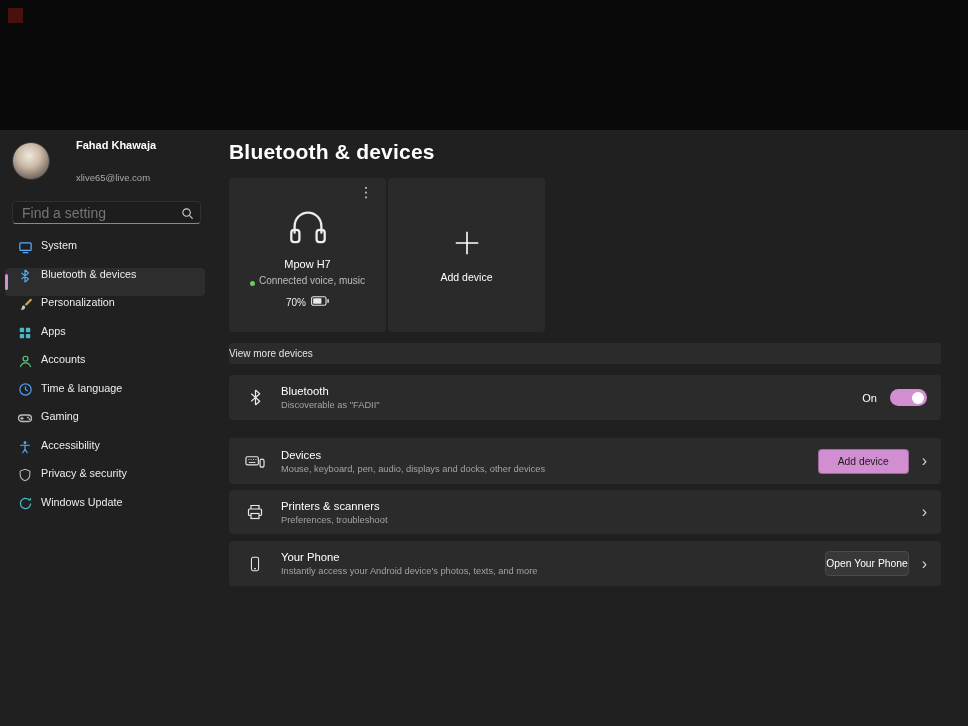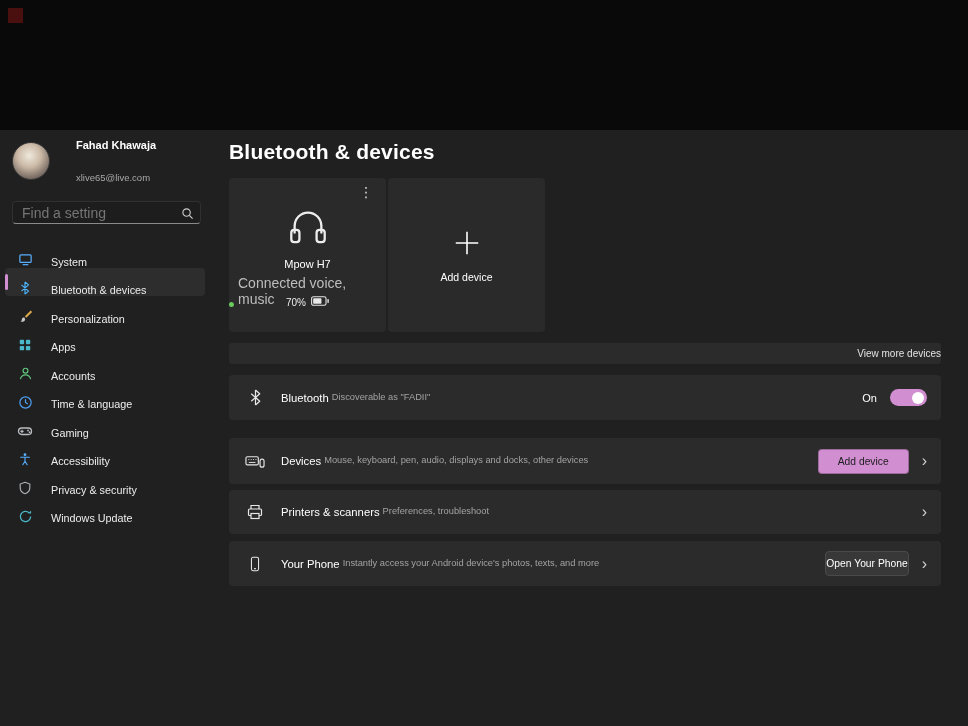--- a/index.html
+++ b/index.html
@@ -17,51 +17,51 @@
   .profile{position:absolute;left:12px;top:9px;display:flex;align-items:center;gap:26px}
   .avatar{width:38px;height:38px;border-radius:50%;border:1px solid #3a3a3a;
     background:radial-gradient(circle at 45% 35%, #efe9dc 0%, #cbb9a6 38%, #7c6f66 72%, #473f3a 100%)}
   .user-name{font-size:11px;font-weight:bold;color:#fff;line-height:1.2}
   .user-email{font-size:9.5px;color:#a8a8a8;margin-top:20px}
   .searchbox{position:absolute;left:12px;top:71px;width:189px;height:23px}
   .searchbox input{width:100%;height:100%;background:#1d1d1d;border:1px solid #303030;border-bottom:1px solid #8a8a8a;
     border-radius:4px;color:#e8e8e8;font-size:14px;padding:0 22px 0 9px;outline:none;font-family:"Liberation Sans",sans-serif}
   .search-icon{position:absolute;right:7px;top:5px;pointer-events:none}
   .nav{position:absolute;left:5px;top:109px;width:200px}
-  .nav-item{position:relative;height:28.5px;display:flex;align-items:flex-end;gap:18px;padding-left:12px;
+  .nav-item{position:relative;height:28.5px;display:flex;align-items:flex-start;gap:8px;padding-left:12px;
     border-radius:4px;color:#ececec;font-size:10.8px;cursor:default}
   .nav-item.selected{background:#2d2d2d}
   .pill{position:absolute;left:0;top:6px;width:3px;height:16px;border-radius:2px;background:var(--accent)}
   .nav-icon{width:16px;height:16px;display:flex;align-items:center;justify-content:center;flex:0 0 16px}
 
   
   .main{position:absolute;left:229px;top:0;width:712px;height:100%}
   .page-title{position:absolute;top:10px;left:0;font-size:21px;font-weight:bold;color:#fff;letter-spacing:.2px}
   .cards{position:absolute;top:48px;left:0;display:flex;gap:2px}
   .card{width:157px;height:154px;background:#2a2a2a;border-radius:4px;position:relative}
   .card-menu{position:absolute;top:5px;right:9px;font-size:14px;color:#dcdcdc;line-height:1;padding:2px 4px;cursor:default}
   .device-visual{position:absolute;top:26px;left:0;width:100%;display:flex;justify-content:center}
   .device-name{position:absolute;top:80px;width:100%;text-align:center;font-size:11px;color:#fff}
-  .device-status{position:absolute;top:97px;width:100%;display:flex;justify-content:center;align-items:flex-end;gap:4px;font-size:14px;color:#bdbdbd}
+  .device-status{position:absolute;top:97px;width:100%;display:flex;justify-content:center;align-items:flex-end;gap:4px;font-size:10px;color:#bdbdbd}
   .status-dot{width:5px;height:5px;border-radius:50%;background:var(--green)}
   .device-battery{position:absolute;top:118px;width:100%;display:flex;justify-content:center;align-items:center;gap:5px;font-size:10px;color:#ececec}
   .add-plus{position:absolute;top:50px;left:0;width:100%;display:flex;justify-content:center}
   .add-label{position:absolute;top:93px;width:100%;text-align:center;font-size:10.5px;color:#fff}
 
   .view-more{position:absolute;top:213px;left:0;width:712px;height:21px;background:#2b2b2b;border-radius:3px;
-    display:flex;align-items:center;justify-content:flex-end;font-size:10px;color:#e3e3e3;cursor:default}
+    display:flex;align-items:center;justify-content:flex-start;font-size:10px;color:#e3e3e3;cursor:default}
 
   .row{position:absolute;left:0;width:712px;background:#2b2b2b;border-radius:4px;display:flex;align-items:center;
     padding:0 14px 0 16px;gap:16px;cursor:default}
   .row-bluetooth{top:245px;height:45px}
   .row-devices{top:308px;height:46px}
   .row-printers{top:360px;height:44px}
   .row-phone{top:411px;height:45px}
   .row-icon{width:20px;display:flex;align-items:center;justify-content:center;flex:0 0 20px}
-  .row-text{display:flex;flex-direction:row;gap:3px}
+  .row-text{display:flex;flex-direction:column;gap:3px}
   .row-title{font-size:11.3px;color:#fff}
   .row-sub{font-size:9.3px;color:#a3a3a3}
   .row-right{margin-left:auto;display:flex;align-items:center;gap:13px}
   .on-label{font-size:11px;color:#fff}
   .toggle{width:37px;height:17px;border-radius:9px;background:var(--accent);position:relative;cursor:pointer}
   .toggle .knob{position:absolute;right:3px;top:2.5px;width:12px;height:12px;border-radius:50%;background:#fff}
   .btn-accent{background:var(--accent);color:#1b1b1b;font-size:10.3px;padding:6px 19px;border-radius:4px;
     border:1px solid rgba(0,0,0,.25);font-family:"Liberation Sans",sans-serif;cursor:pointer}
   .btn-gray{background:#383838;color:#fff;font-size:10.3px;padding:6px 0;border-radius:4px;
     border:1px solid #4a4a4a;font-family:"Liberation Sans",sans-serif;cursor:pointer}

